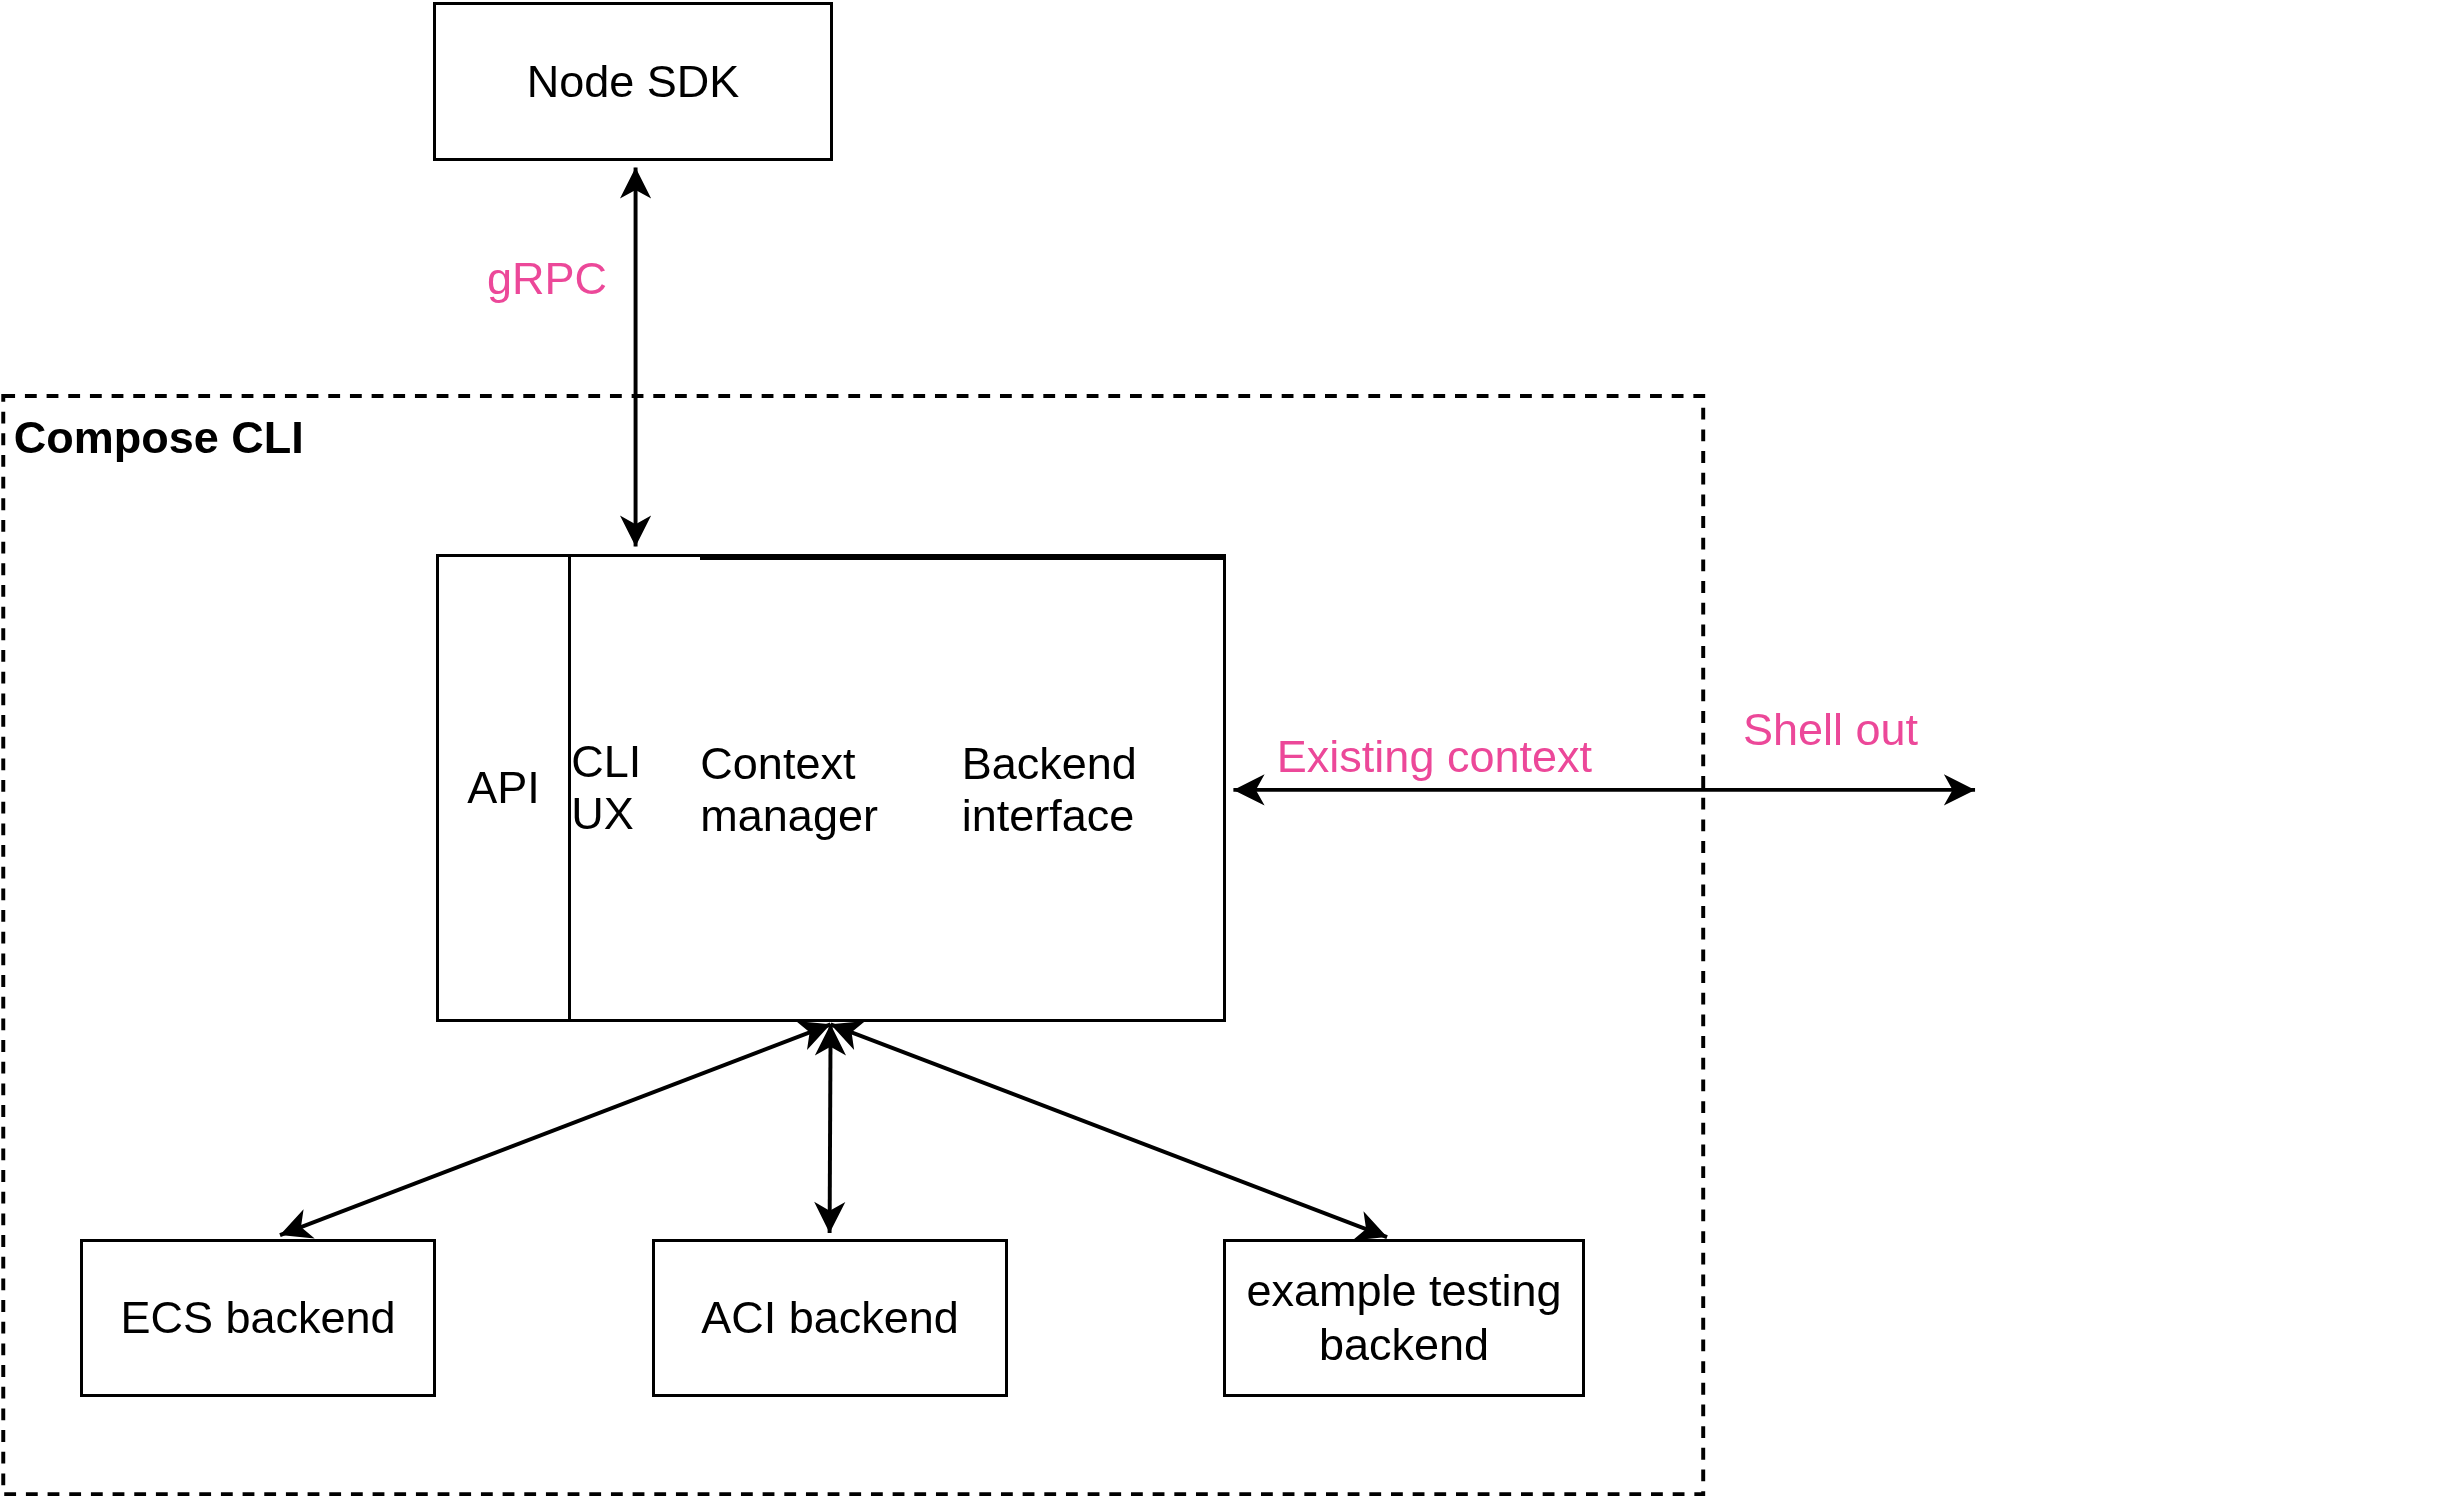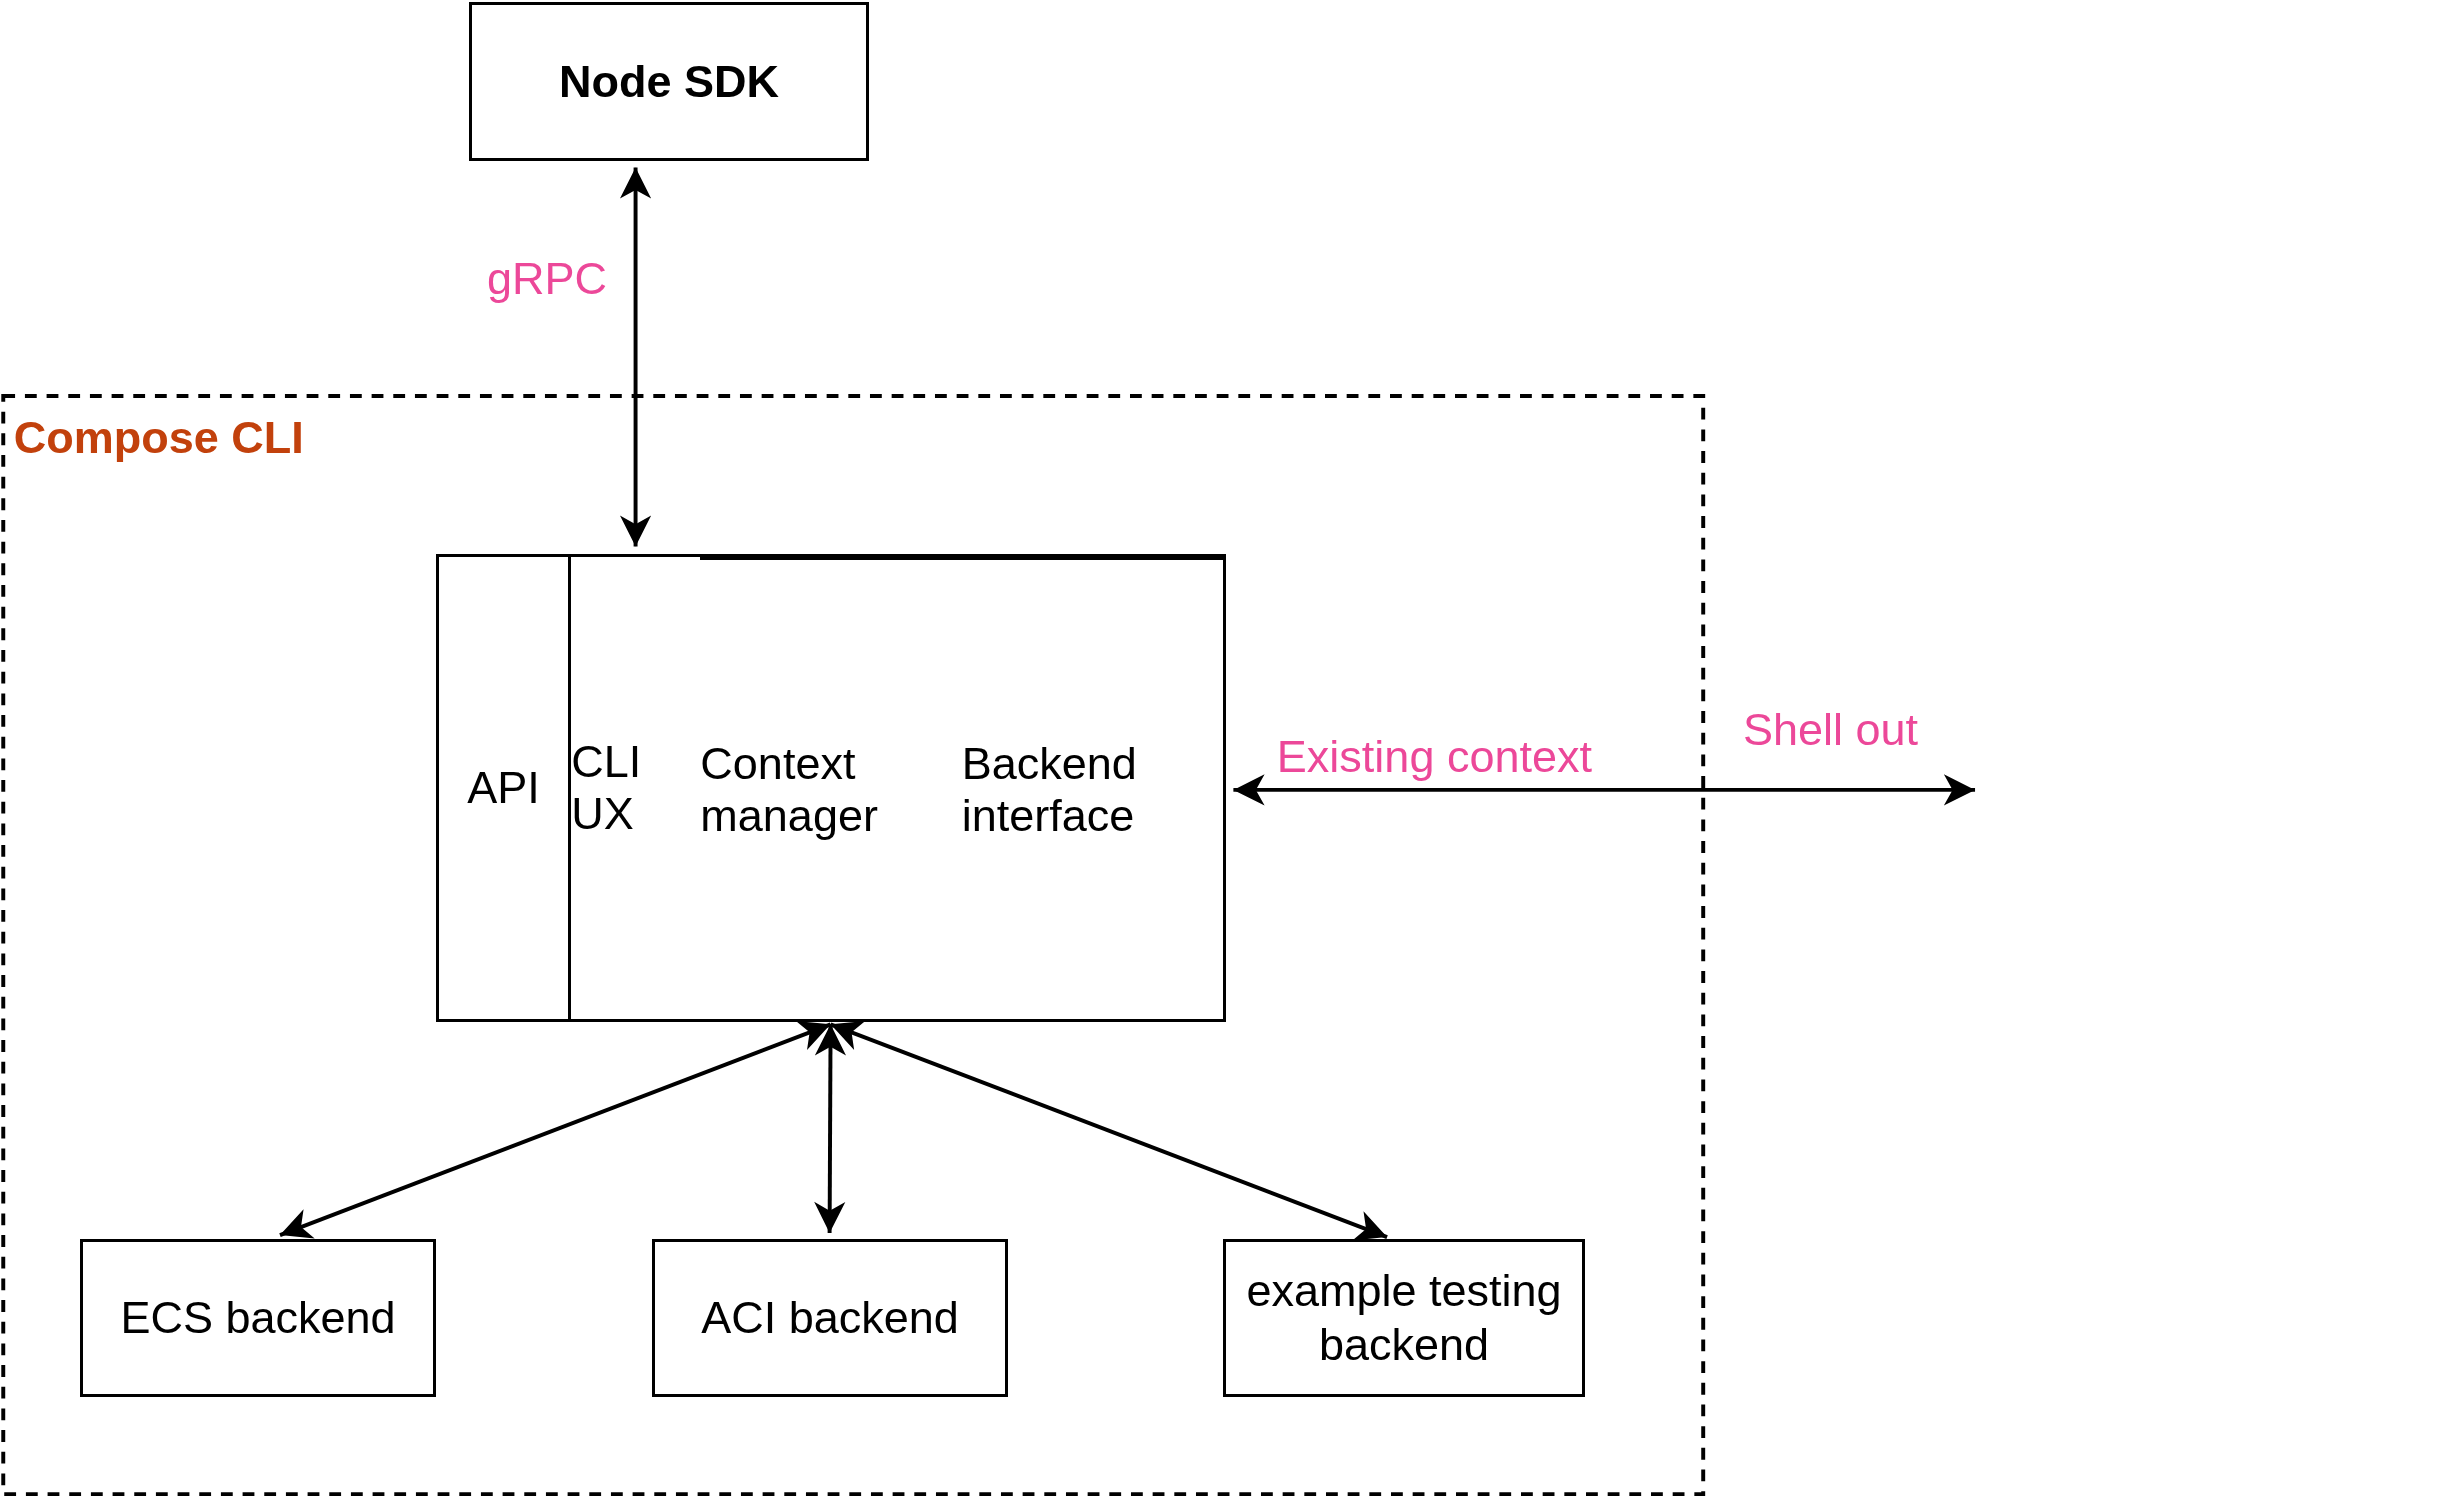--- a/index.html
+++ b/index.html
@@ -30,21 +30,21 @@
     box-sizing: border-box;
     border: 3.9px solid #000000;
     background: #ffffff;
     display: flex;
     align-items: center;
     justify-content: center;
     text-align: center;
     font-size: 45px;
     line-height: 1.2;
   }
-  .bold { font-weight: bold; margin-left: 36px; }
+  .bold { font-weight: normal; }
 
   
   .node-sdk      { left: 433px;  top: 2px;    width: 400px; height: 159px; }
   .existing-cli  { left: 1981px; top: 675px;  width: 472px; height: 241px; }
   .ecs-backend   { left: 80px;   top: 1239px; width: 356px; height: 158px; }
   .aci-backend   { left: 652px;  top: 1239px; width: 356px; height: 158px; }
   .example-backend { left: 1223px; top: 1239px; width: 362px; height: 158px; padding: 0 20px; }
 
   
   .stack {
@@ -91,21 +91,21 @@
   .existing-context-label { left: 1253px; top: 730px; width: 339px; text-align: right; }
   .shell-out-label    { left: 1743px; top: 703px; width: 197px; text-align: left; }
 
   .container-label {
     position: absolute;
     left: 13.8px;
     top: 412px;
     font-size: 45px;
     font-weight: bold;
     white-space: nowrap;
-    color: #c2410c;
+    color: #000000;
   }
 </style>
 </head>
 <body>
 
 <div class="canvas">
 
   <svg class="connector-layer" width="2455" height="1501" viewBox="0 0 2492 1524" xmlns="http://www.w3.org/2000/svg">
     <defs>
       <marker id="arrow" viewBox="0 0 12 12" refX="11" refY="6" markerWidth="9.5" markerHeight="9.5" orient="auto-start-reverse" markerUnits="strokeWidth">

